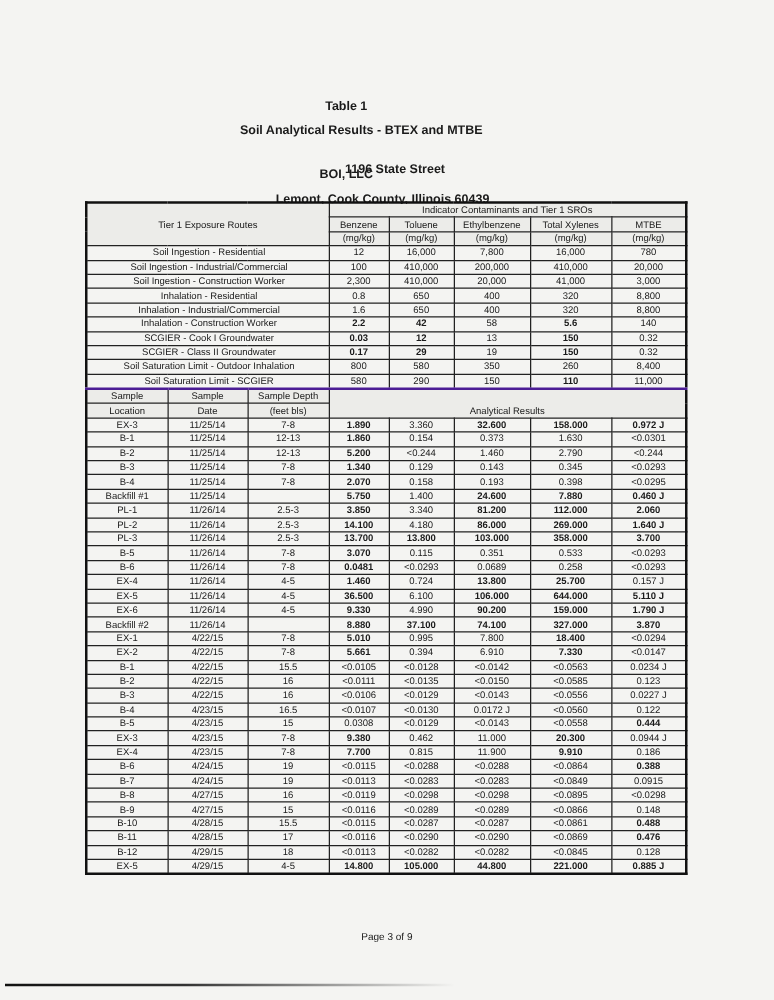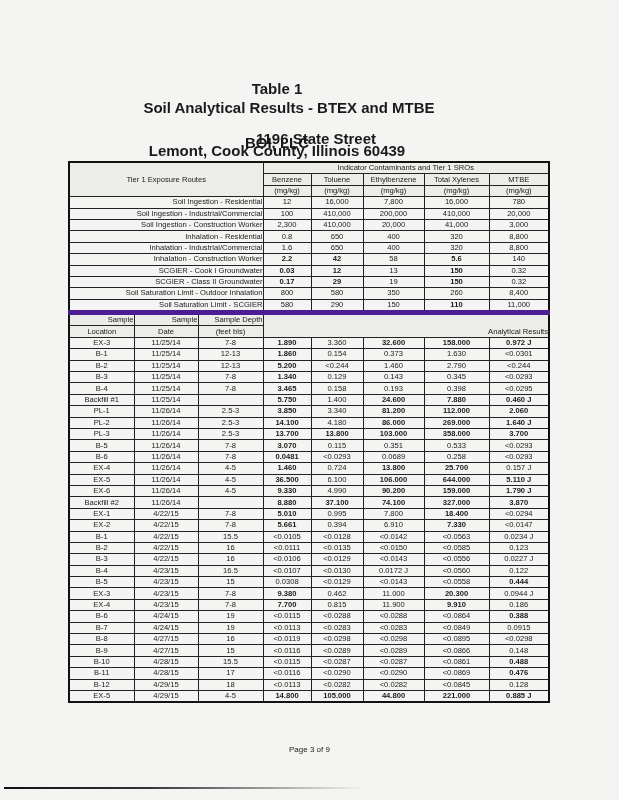--- a/index.html
+++ b/index.html
@@ -2,36 +2,36 @@
 <html><head>
 <meta charset="utf-8">
 <style>
   html, body { margin: 0; padding: 0; }
   body {
     width: 619px; height: 800px; position: relative; overflow: hidden;
     background: #f4f4f2;
     font-family: "Liberation Sans", sans-serif;
     color: #1a1a1a;
   }
-  .hdr { position: absolute; left: 0; width: 554px; text-align: center; font-weight: bold; font-size: 15px; }
+  .hdr { position: absolute; left: 0; width: 554px; text-align: center; font-weight: bold; font-size: 10px; }
   .t1 { top: 80px; }
   .t2 { top: 99px; margin-left: 12px; }
   .t3 { top: 134px; }
   .t4 { top: 130px; padding-left: 39px; }
-  .t5 { top: 142px; }
+  .t5 { top: 154px; margin-left: 29px; }
   table {
     position: absolute; left: 68px; top: 161px; width: 480px;
     border-collapse: collapse; table-layout: fixed;
     font-size: 7.6px;
   }
   td, th { border: 1px solid #222; padding: 0; height: 10.4px; line-height: 10px; text-align: center; white-space: nowrap; overflow: hidden; }
   th { font-weight: normal; background: #ecece9; }
-  .route { text-align: right; padding-left: 2px; }
+  .route { text-align: center; padding-left: 2px; }
   .b { font-weight: bold; }
-  .thick-top td, .thick-top th { border-top: 5px solid #4c1d95; text-align: right; }
+  .thick-top td, .thick-top th { border-top: 2px solid #4c1d95; }
   .outer { border: 2px solid #111; }
   .footer { position: absolute; top: 745px; left: 0; width: 619px; text-align: center; font-size: 8px; }
   .scanline { position: absolute; left: 4px; top: 787px; width: 360px; height: 2px;
     background: linear-gradient(to right, #111, #333 40%, rgba(0,0,0,0)); }
 </style>
 </head>
 <body>
 
 <div class="hdr t1">Table 1</div>
 <div class="hdr t2">Soil Analytical Results - BTEX and MTBE</div>
@@ -203,21 +203,21 @@
         <td class="b">1.340</td>
         <td>0.129</td>
         <td>0.143</td>
         <td>0.345</td>
         <td>&lt;0.0293</td>
       </tr>
       <tr>
         <td>B-4</td>
         <td>11/25/14</td>
         <td>7-8</td>
-        <td class="b">3.465</td>
+        <td class="b">2.070</td>
         <td>0.158</td>
         <td>0.193</td>
         <td>0.398</td>
         <td>&lt;0.0295</td>
       </tr>
       <tr>
         <td>Backfill #1</td>
         <td>11/25/14</td>
         <td></td>
         <td class="b">5.750</td>

